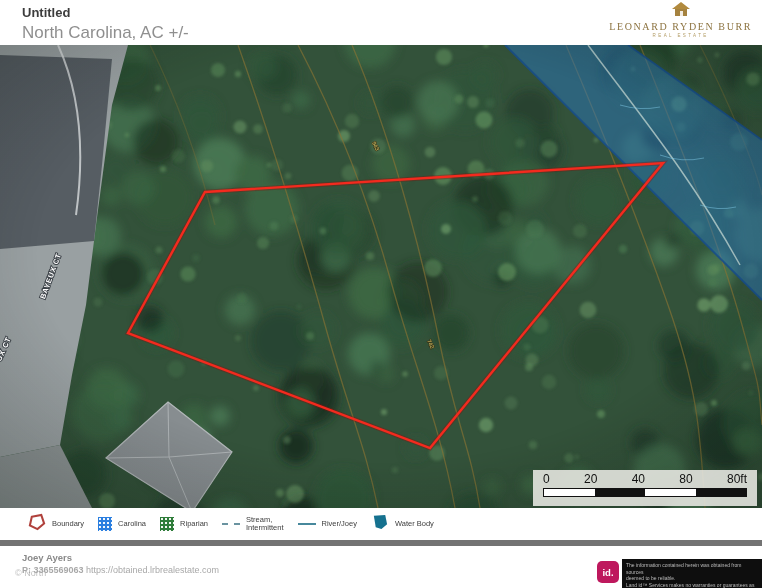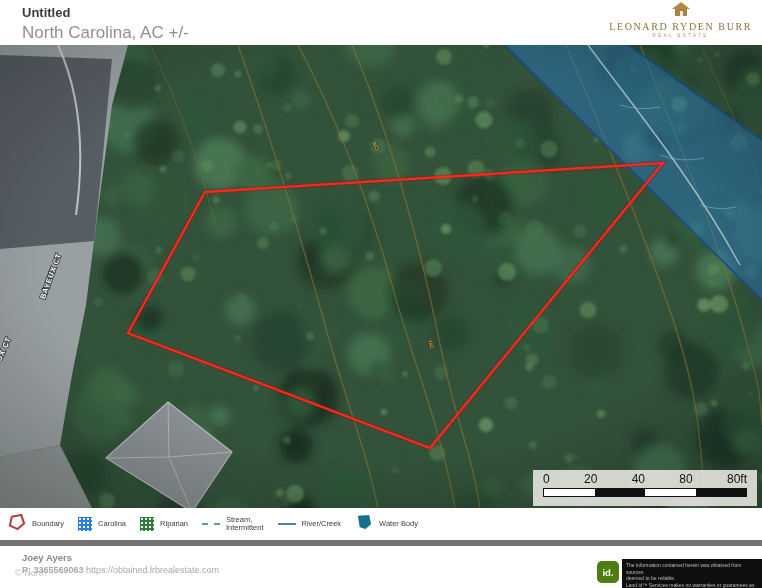--- a/index.html
+++ b/index.html
@@ -20,37 +20,37 @@
 
   
   .scalebar{position:absolute;right:5px;bottom:2px;width:224px;height:36px;
             background:rgba(233,233,228,.88);padding:2px 10px 0 10px;box-sizing:border-box;}
   .ticks{display:flex;justify-content:space-between;font-size:12px;color:#111;line-height:15px;}
   .bar{height:7px;border:1.5px solid #111;display:flex;margin-top:1px;background:#fff;}
   .bar i{flex:1;} .bar i.b{background:#111;}
 
   
   .legend{position:absolute;top:508px;left:0;width:762px;height:32px;background:#fff;
-          display:flex;align-items:center;gap:14px;padding-left:8px;box-sizing:border-box;}
+          display:flex;align-items:center;gap:14px;padding-left:28px;box-sizing:border-box;}
   .li{display:flex;align-items:center;gap:6px;}
   .li .lbl{font-size:7.5px;color:#3d3d3d;line-height:8.5px;}
   .sq{width:14px;height:14px;background-image:radial-gradient(circle,rgba(255,255,255,.95) .8px,transparent 1.1px);background-size:4px 4px;}
   .sq.wet{background-color:#2b7fe0;}
   .sq.rip{background-color:#2f7d3a;}
   .ln{width:18px;height:0;border-top:2.5px solid #47889c;}
   .ln.dash{border-top:2px dashed #6a93a0;}
 
   
   .ftr{position:absolute;top:540px;left:0;width:762px;height:48px;background:#fff;border-top:6px solid #737373;}
   .agent{position:absolute;left:22px;top:6px;font-size:9.5px;font-weight:bold;color:#8a8a8a;}
   .phone{position:absolute;left:22px;top:19px;font-size:9px;color:#a8a8a8;font-weight:bold;}
   .attrib{position:absolute;left:15px;top:22px;font-size:9px;color:#8a8a8a;opacity:.55;}
   .website{position:absolute;left:86px;top:19px;font-size:9px;color:#a8a8a8;}
   .address{position:absolute;left:222px;top:19px;font-size:9px;color:#a8a8a8;}
-  .idbox{position:absolute;left:597px;top:15px;width:22px;height:22px;background:#4d7c0f;border-radius:5px;
+  .idbox{position:absolute;left:597px;top:15px;width:22px;height:22px;background:#be185d;border-radius:5px;
          color:#fff;font-weight:bold;font-size:9.5px;display:flex;align-items:center;justify-content:center;}
   .disc{position:absolute;left:622px;top:13px;width:140px;height:35px;background:#0e0e0e;color:#bcbcbc;
         font-size:5px;line-height:6.6px;padding:3px 4px;box-sizing:border-box;}
 </style>
 </head>
 <body>
 
 <div class="page">
 
   <div class="hdr">
@@ -434,21 +434,21 @@
     </div>
     <div class="li">
       <span class="ln dash"></span>
       <span class="lbl">
         <span>Stream,</span><br>
         <span>Intermittent</span>
       </span>
     </div>
     <div class="li">
       <span class="ln"></span>
-      <span class="lbl">River/Creek</span>
+      <span class="lbl">River/Joey</span>
     </div>
     <div class="li">
       <span>
         <svg width="18" height="18" viewBox="0 0 19 19">
           <polygon points="3,3 15,2 17,12 11,17 5,15" fill="#15718f"></polygon>
         </svg>
       </span>
       <span class="lbl">Water Body</span>
     </div>
   </div>

